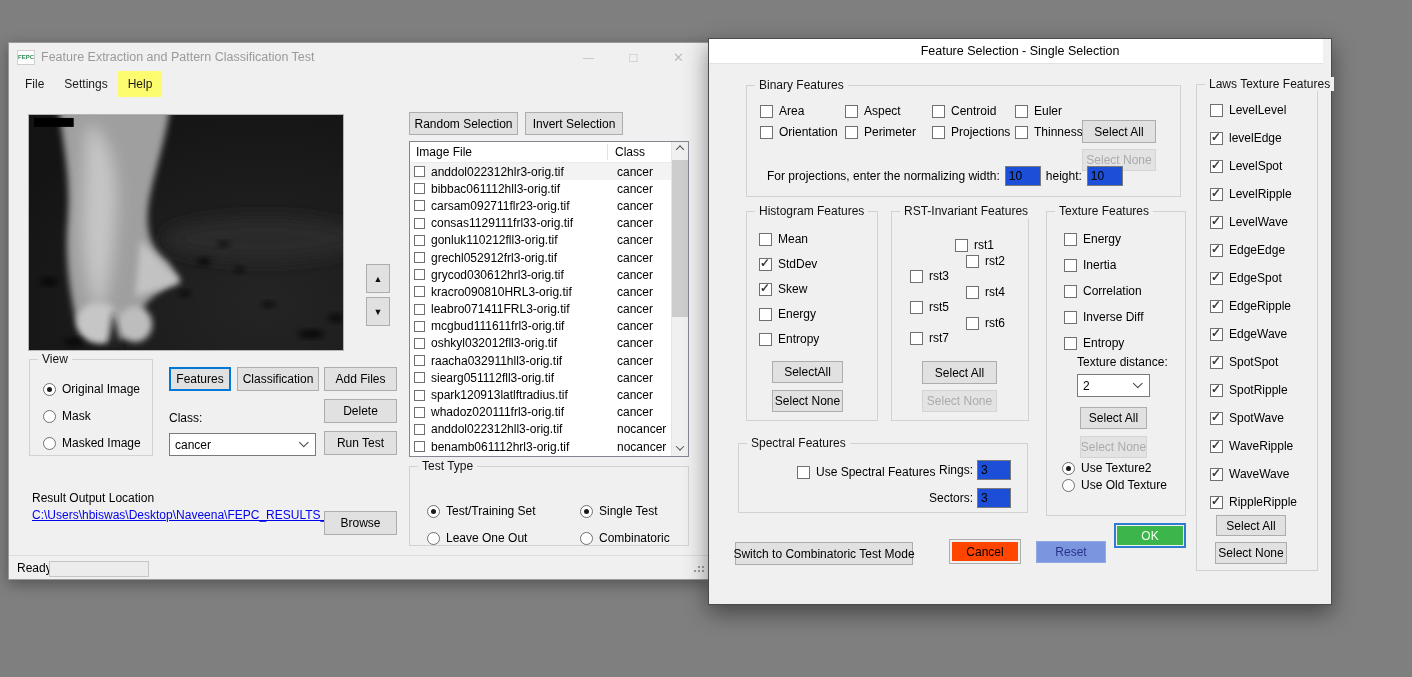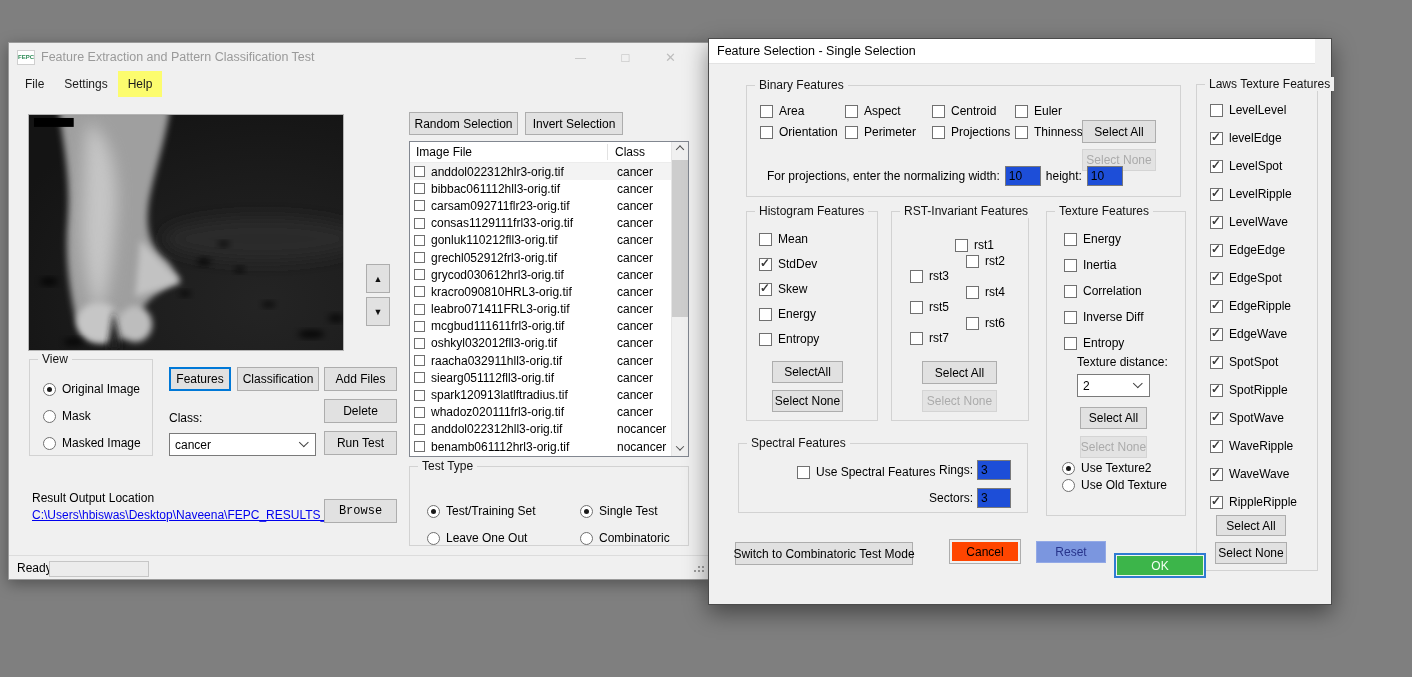--- a/index.html
+++ b/index.html
@@ -12,21 +12,21 @@
   }
   .window { position:absolute; background:#f0f0f0; }
   .main-win {
     left:8px; top:42px; width:702px; height:538px;
     border:1px solid #9b9b9b; box-shadow:0 4px 14px rgba(0,0,0,.35);
   }
   .dialog-win {
     left:708px; top:38px; width:624px; height:567px;
     border:1px solid #4b4b4b; box-shadow:0 8px 22px rgba(0,0,0,.45); z-index:10;
   }
-  .titlebar { position:absolute; left:0; top:0; right:16px; height:28px; display:flex; align-items:center; padding-left:8px; }
+  .titlebar { position:absolute; left:0; top:0; right:8px; height:28px; display:flex; align-items:center; padding-left:8px;justify-content:center; }
   .main-win .titlebar { background:#f0f0f0; }
   .dialog-win .titlebar { height:25px; background:#ffffff; border-bottom:1px solid #e3e3e3; }
   .title-text { font-size:12.5px; margin-left:6px; color:#9a9a9a; white-space:nowrap; }
   .dialog-win .title-text { color:#000; margin-left:0; }
   .app-icon { width:18px; height:15px; background:#fff; border:1px solid #cfcfcf; font-size:6px; font-weight:bold; color:#2e8b57; display:flex; align-items:center; justify-content:center; letter-spacing:0; }
   .win-controls { margin-left:auto; display:flex; height:28px; }
   .win-controls > div { width:45px; height:28px; display:flex; align-items:center; justify-content:center; color:#bdbdbd; font-size:11px; }
   .menubar { position:absolute; left:0; top:28px; right:0; height:26px; display:flex; align-items:stretch; padding-left:6px; }
   .menu-item { padding:0 10px; display:flex; align-items:center; color:#1a1a1a; }
   .menu-item.checked { background:#fcfc6e; }
@@ -203,21 +203,21 @@
     <span>cancer</span>
     <span class="chev"></span>
   </div>
 
   <div class="ctl-row" style="left:23px; top:448px;">
       <span>Result Output Location</span>
     </div>
   <div class="ctl-row" style="left:23px; top:465px;">
     <span class="link">C:\Users\hbiswas\Desktop\Naveena\FEPC_RESULTS_</span>
   </div>
-  <div class="btn" style="left:315px; top:456px; width:73px; height:24px;font-family:Liberation Mono, monospace;">Browse</div>
+  <div class="btn" style="left:315px; top:468px; width:73px; height:24px;">Browse</div>
 
   <div class="btn" style="left:400px; top:69px; width:109px; height:23px;">Random Selection</div>
   <div class="btn" style="left:516px; top:69px; width:98px; height:23px;">Invert Selection</div>
 
   <div class="listbox">
     <div class="list-header">
       <span class="h1">Image File</span>
       <span class="col-divider"></span>
       <span class="h2">Class</span>
     </div>
@@ -651,14 +651,14 @@
           <span>RippleRipple</span>
         </div>
       </div>
     <div class="btn" style="left:19px; top:430px; width:70px; height:21px;">Select All</div>
     <div class="btn" style="left:18px; top:457px; width:72px; height:22px;">Select None</div>
   </div>
 
   <div class="btn" style="left:10px; top:503px; width:178px; height:23px;margin-left:16px;">Switch to Combinatoric Test Mode</div>
   <div class="btn btn-cancel" style="left:240px; top:500px; width:72px; height:25px;">Cancel</div>
   <div class="btn btn-reset" style="left:327px; top:502px; width:70px; height:22px;">Reset</div>
-  <div class="btn btn-ok" style="left:405px; top:514px; width:92px; height:25px;text-align:right;">OK</div>
+  <div class="btn btn-ok" style="left:405px; top:484px; width:72px; height:25px;text-align:right;">OK</div>
 </div>
 
 </body></html>

